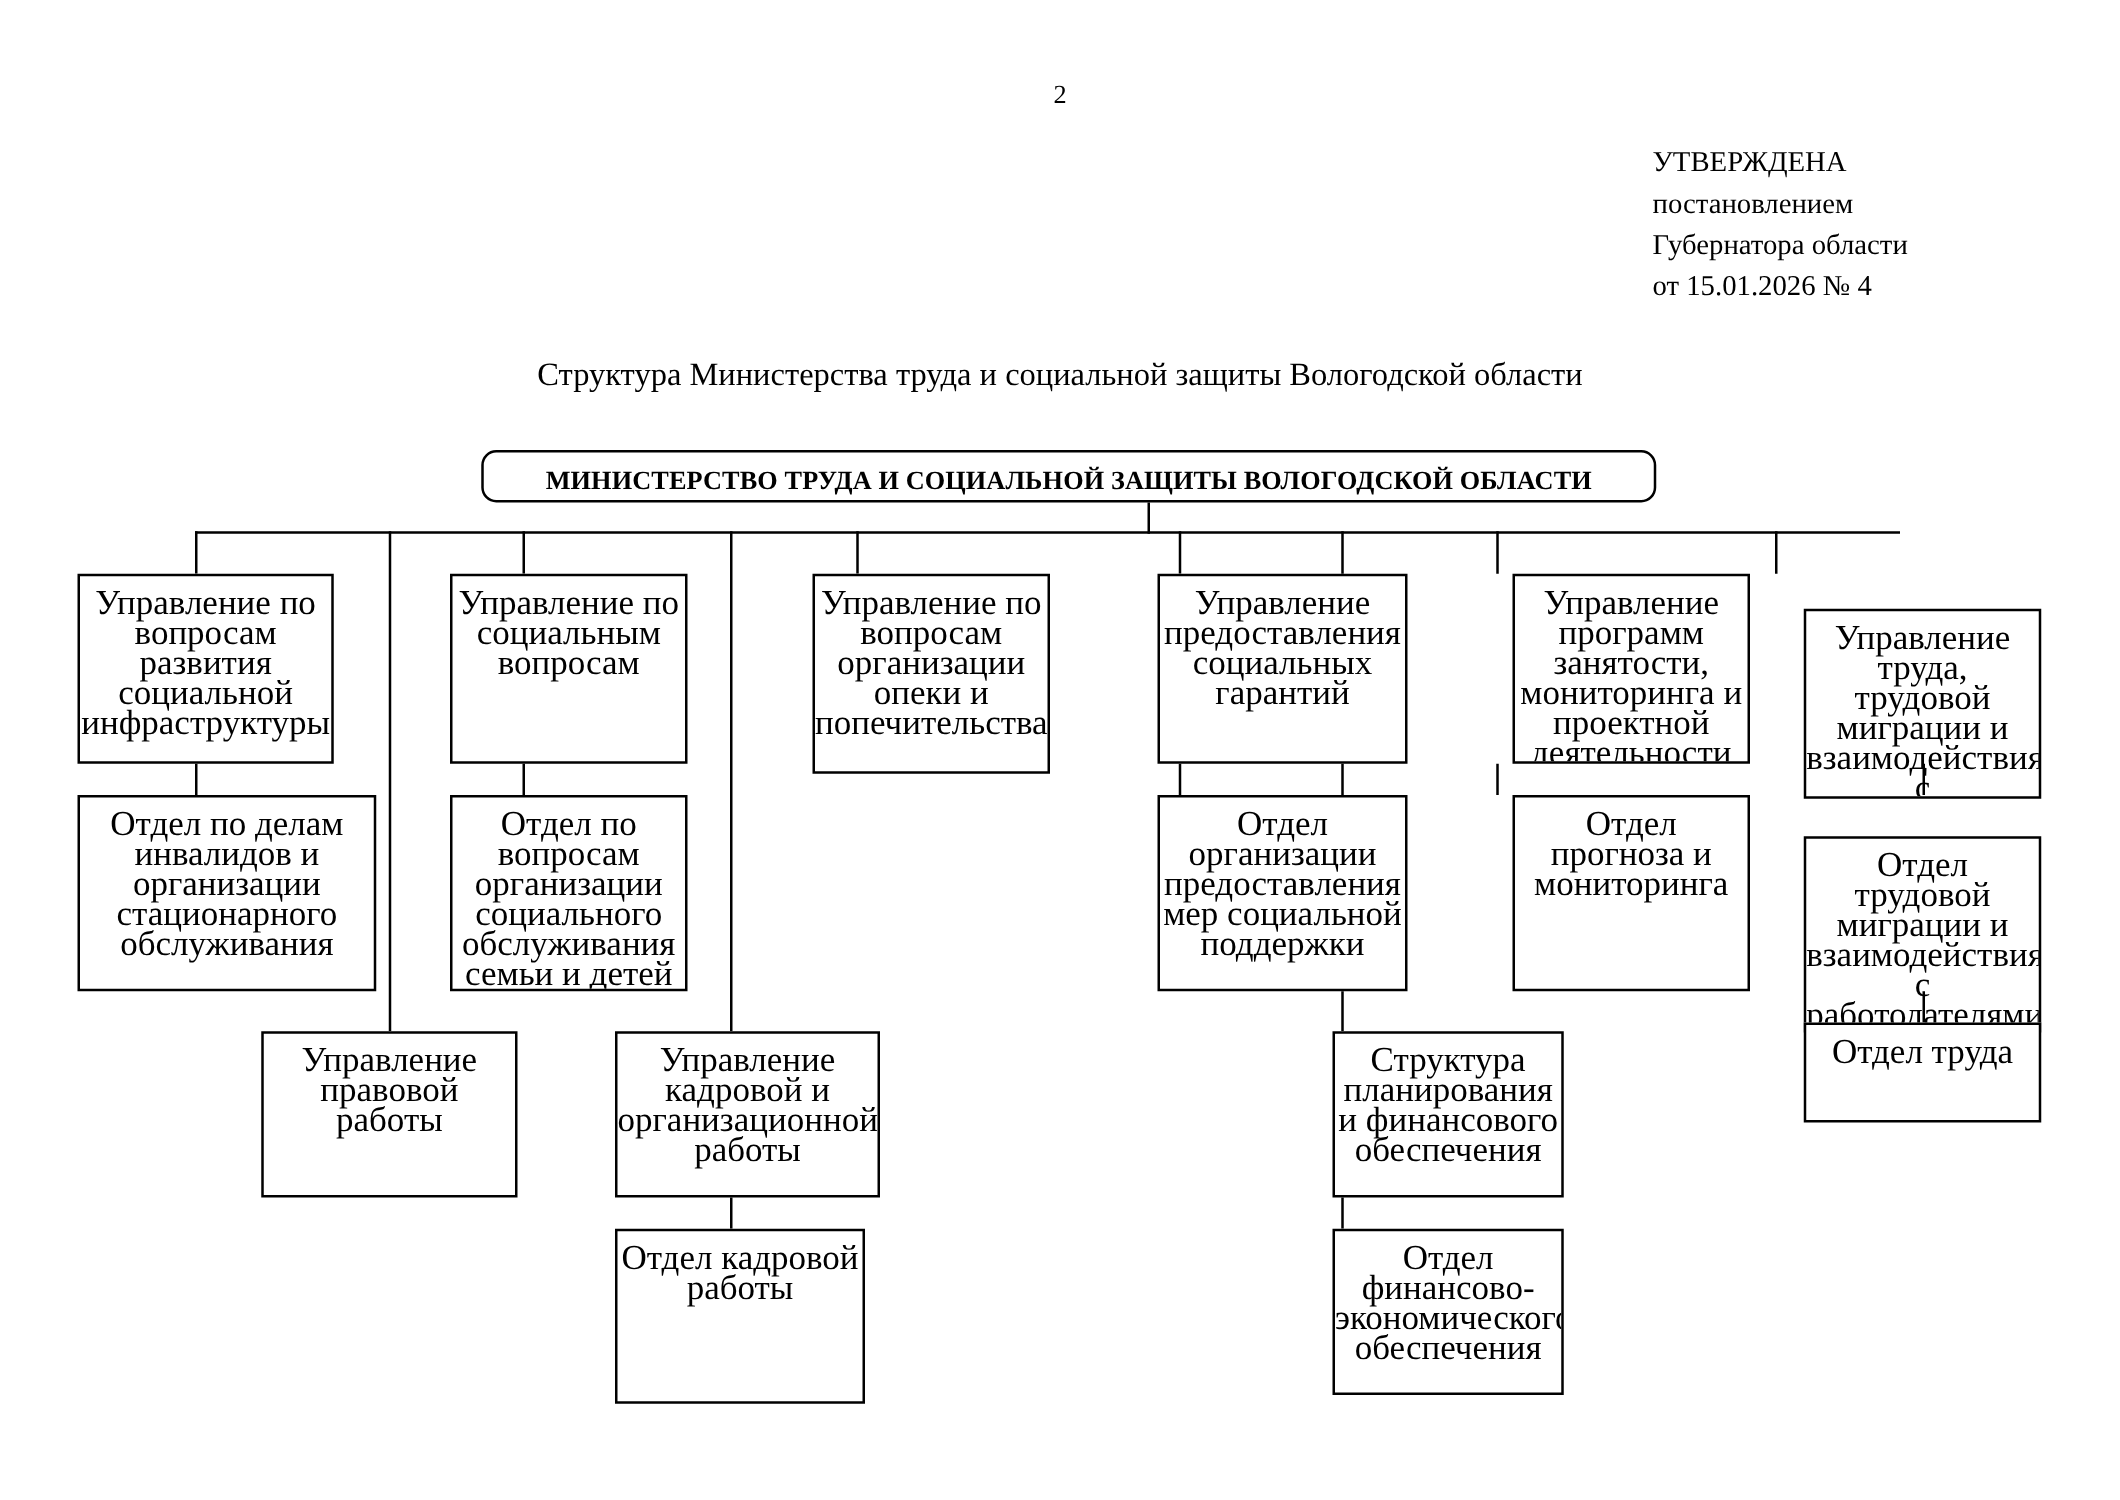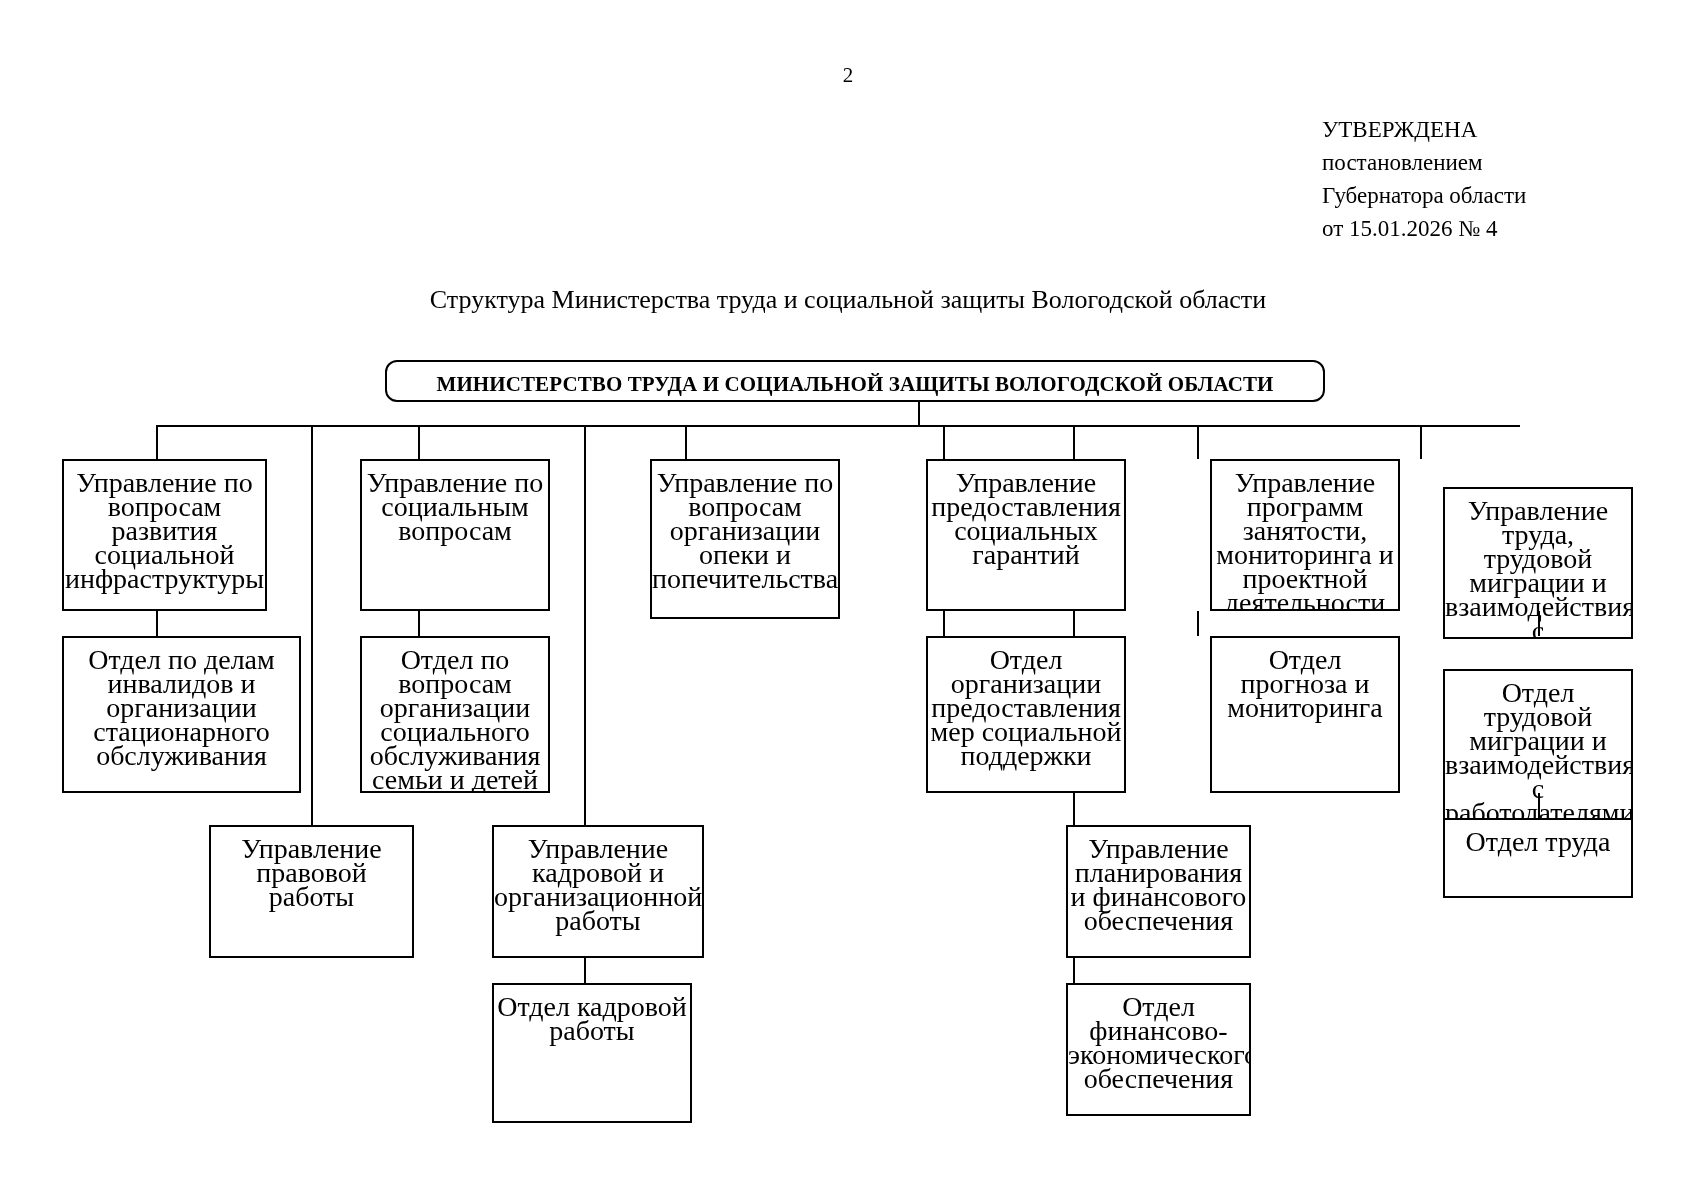--- a/index.html
+++ b/index.html
@@ -136,21 +136,21 @@
     <div class="node" style="left:492px; top:825px; width:212px; height:133px;">Управление кадровой и организационной работы</div>
     <div class="line-v" style="left:584px; top:958px; height:25px;"></div>
     <div class="node" style="left:492px; top:983px; width:200px; height:140px;">Отдел кадровой работы</div>
 
     <div class="node" style="left:650px; top:459px; width:190px; height:160px;">Управление по вопросам организации опеки и попечительства</div>
 
     <div class="node" style="left:926px; top:459px; width:200px; height:152px;">Управление предоставления социальных гарантий</div>
     <div class="line-v" style="left:943px; top:611px; height:25px;"></div>
     <div class="node" style="left:926px; top:636px; width:200px; height:157px;">Отдел организации предоставления мер социальной поддержки</div>
 
-    <div class="node" style="left:1066px; top:825px; width:185px; height:133px;">Управление планирования и финансового обеспечения</div>
+    <div class="node" style="left:1066px; top:825px; width:185px; height:133px;">Структура планирования и финансового обеспечения</div>
     <div class="line-v" style="left:1073px; top:958px; height:25px;"></div>
     <div class="node" style="left:1066px; top:983px; width:185px; height:133px;">Отдел финансово-экономического обеспечения</div>
 
     <div class="node" style="left:1210px; top:459px; width:190px; height:152px;">Управление программ занятости, мониторинга и проектной деятельности</div>
     <div class="line-v" style="left:1197px; top:611px; height:25px;"></div>
     <div class="node" style="left:1210px; top:636px; width:190px; height:157px;">Отдел прогноза и мониторинга</div>
 
     <div class="node" style="left:1443px; top:459px; width:190px; height:152px;margin-top:28px;">Управление труда, трудовой миграции и взаимодействия с работодателями</div>
     <div class="line-v" style="left:1538px; top:611px; height:25px;"></div>
     <div class="node" style="left:1443px; top:636px; width:190px; height:157px;margin-top:33px;">Отдел трудовой миграции и взаимодействия с работодателями</div>

